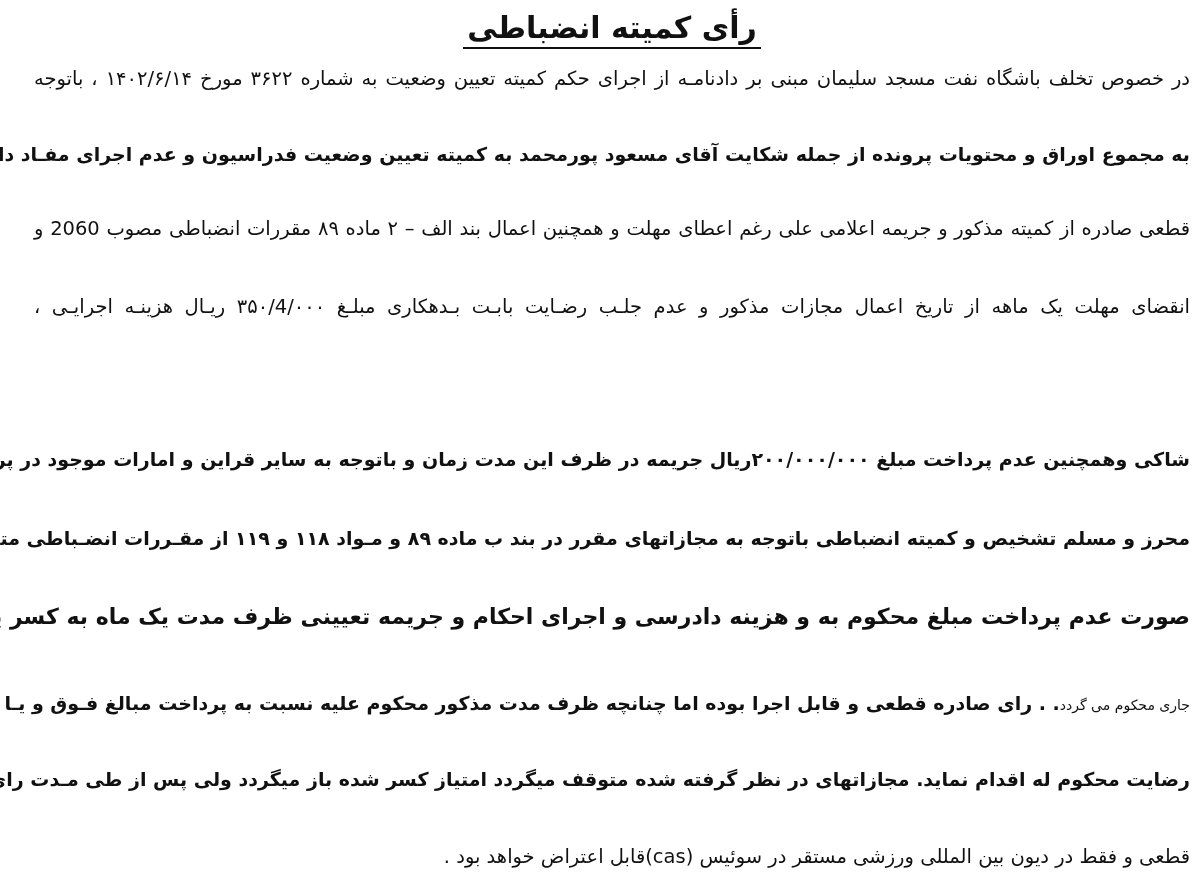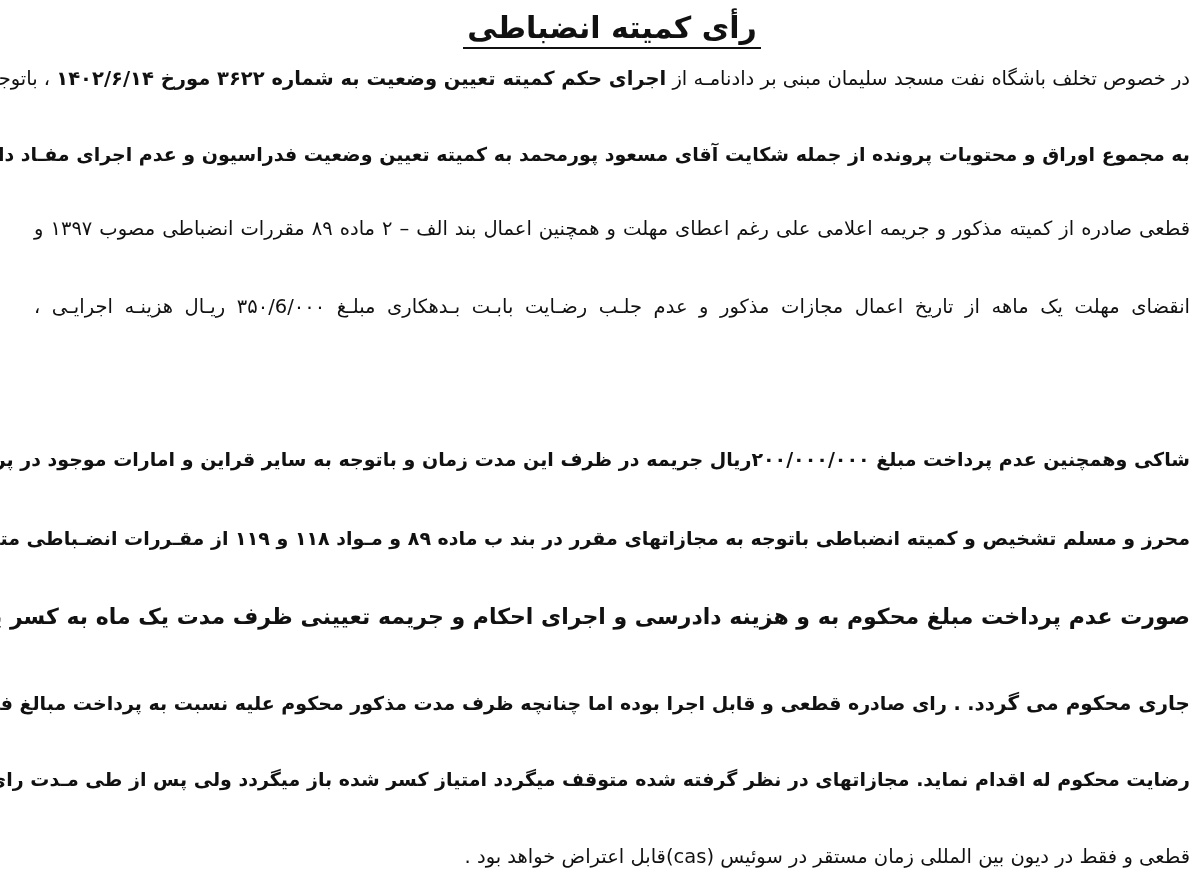--- a/index.html
+++ b/index.html
@@ -52,45 +52,45 @@
       text-align-last: right;
     }
     .line.heavy {
       font-weight: bold;
       font-size: 19px;
     }
     .line.xheavy {
       font-weight: bold;
       font-size: 22px;
     }
-    b { font-weight: bold; }
+    b { font-weight: normal; }
   </style>
 </head>
 <body>
 
 <div class="doc">
 
   <div class="title">
     <span>رأی کمیته انضباطی</span>
   </div>
 
   <div class="line" style="top:62px;"><span>در خصوص تخلف باشگاه نفت مسجد سلیمان مبنی بر دادنامـه از </span><b>اجرای حکم  کمیته تعیین وضعیت به شماره ۳۶۲۲ مورخ ۱۴۰۲/۶/۱۴</b><span> ، باتوجه</span></div>
 
   <div class="line heavy" style="top:137px;">به مجموع اوراق و محتویات پرونده از جمله شکایت آقای مسعود پورمحمد  به کمیته تعیین وضعیت فدراسیون و عدم اجرای مفـاد دادنامـه</div>
 
-  <div class="line" style="top:212px;">قطعی صادره از کمیته مذکور و جریمه اعلامی علی رغم اعطای مهلت و همچنین اعمال بند الف – ۲ ماده ۸۹ مقررات انضباطی مصوب ۱۳۹۷ و</div>
+  <div class="line" style="top:212px;">قطعی صادره از کمیته مذکور و جریمه اعلامی علی رغم اعطای مهلت و همچنین اعمال بند الف – ۲ ماده ۸۹ مقررات انضباطی مصوب 2060 و</div>
 
-  <div class="line" style="top:290px;">انقضای مهلت یک ماهه از تاریخ اعمال مجازات مذکور و عدم جلـب رضـایت بابـت بـدهکاری مبلـغ ۳۵۰/6/۰۰۰ ریـال هزینـه اجرایـی ،</div>
+  <div class="line" style="top:290px;">انقضای مهلت یک ماهه از تاریخ اعمال مجازات مذکور و عدم جلـب رضـایت بابـت بـدهکاری مبلـغ ۳۵۰/4/۰۰۰ ریـال هزینـه اجرایـی ،</div>
 
 
   <div class="line heavy" style="top:442px;">شاکی وهمچنین عدم پرداخت مبلغ ۲۰۰/۰۰۰/۰۰۰ریال جریمه در ظرف این مدت زمان و باتوجه به سایر قراین و امارات موجود در پرونده تخلف</div>
 
   <div class="line heavy" style="top:521px;"><span>محرز و مسلم تشخیص و کمیته انضباطی باتوجه به مجازاتهای مقرر در بند ب ماده ۸۹ و مـواد ۱۱۸ و ۱۱۹ از مقـررات انضـباطی متخلـف </span><span></span></div>
 
   <div class="line xheavy" style="top:600px;">صورت عدم پرداخت مبلغ محکوم به و هزینه دادرسی و اجرای احکام و جریمه تعیینی ظرف مدت یک ماه به کسر یک  امتیـاز در فصـل</div>
 
-  <div class="line heavy" style="top:686px;"><span></span><b style="font-size:20px;">جاری محکوم می گردد</b><span>. . رای صادره قطعی و قابل اجرا بوده اما چنانچه ظرف مدت مذکور محکوم علیه نسبت به پرداخت مبالغ فـوق و یـا</span></div>
+  <div class="line heavy" style="top:686px;"><span></span><b style="font-size:14px;">جاری محکوم می گردد</b><span>. . رای صادره قطعی و قابل اجرا بوده اما چنانچه ظرف مدت مذکور محکوم علیه نسبت به پرداخت مبالغ فـوق و یـا</span></div>
 
   <div class="line heavy" style="top:762px;">رضایت محکوم له اقدام نماید.  مجازاتهای در نظر گرفته شده متوقف میگردد امتیاز کسر شده باز میگردد ولی پس از طی مـدت رای صـادره</div>
 
-  <div class="line last" style="top:840px;">قطعی و فقط در دیون بین المللی زمان مستقر در سوئیس (cas)قابل اعتراض خواهد بود .</div>
+  <div class="line last" style="top:840px;">قطعی و فقط در دیون بین المللی ورزشی مستقر در سوئیس (cas)قابل اعتراض خواهد بود .</div>
 
 </div>
 
 </body></html>

